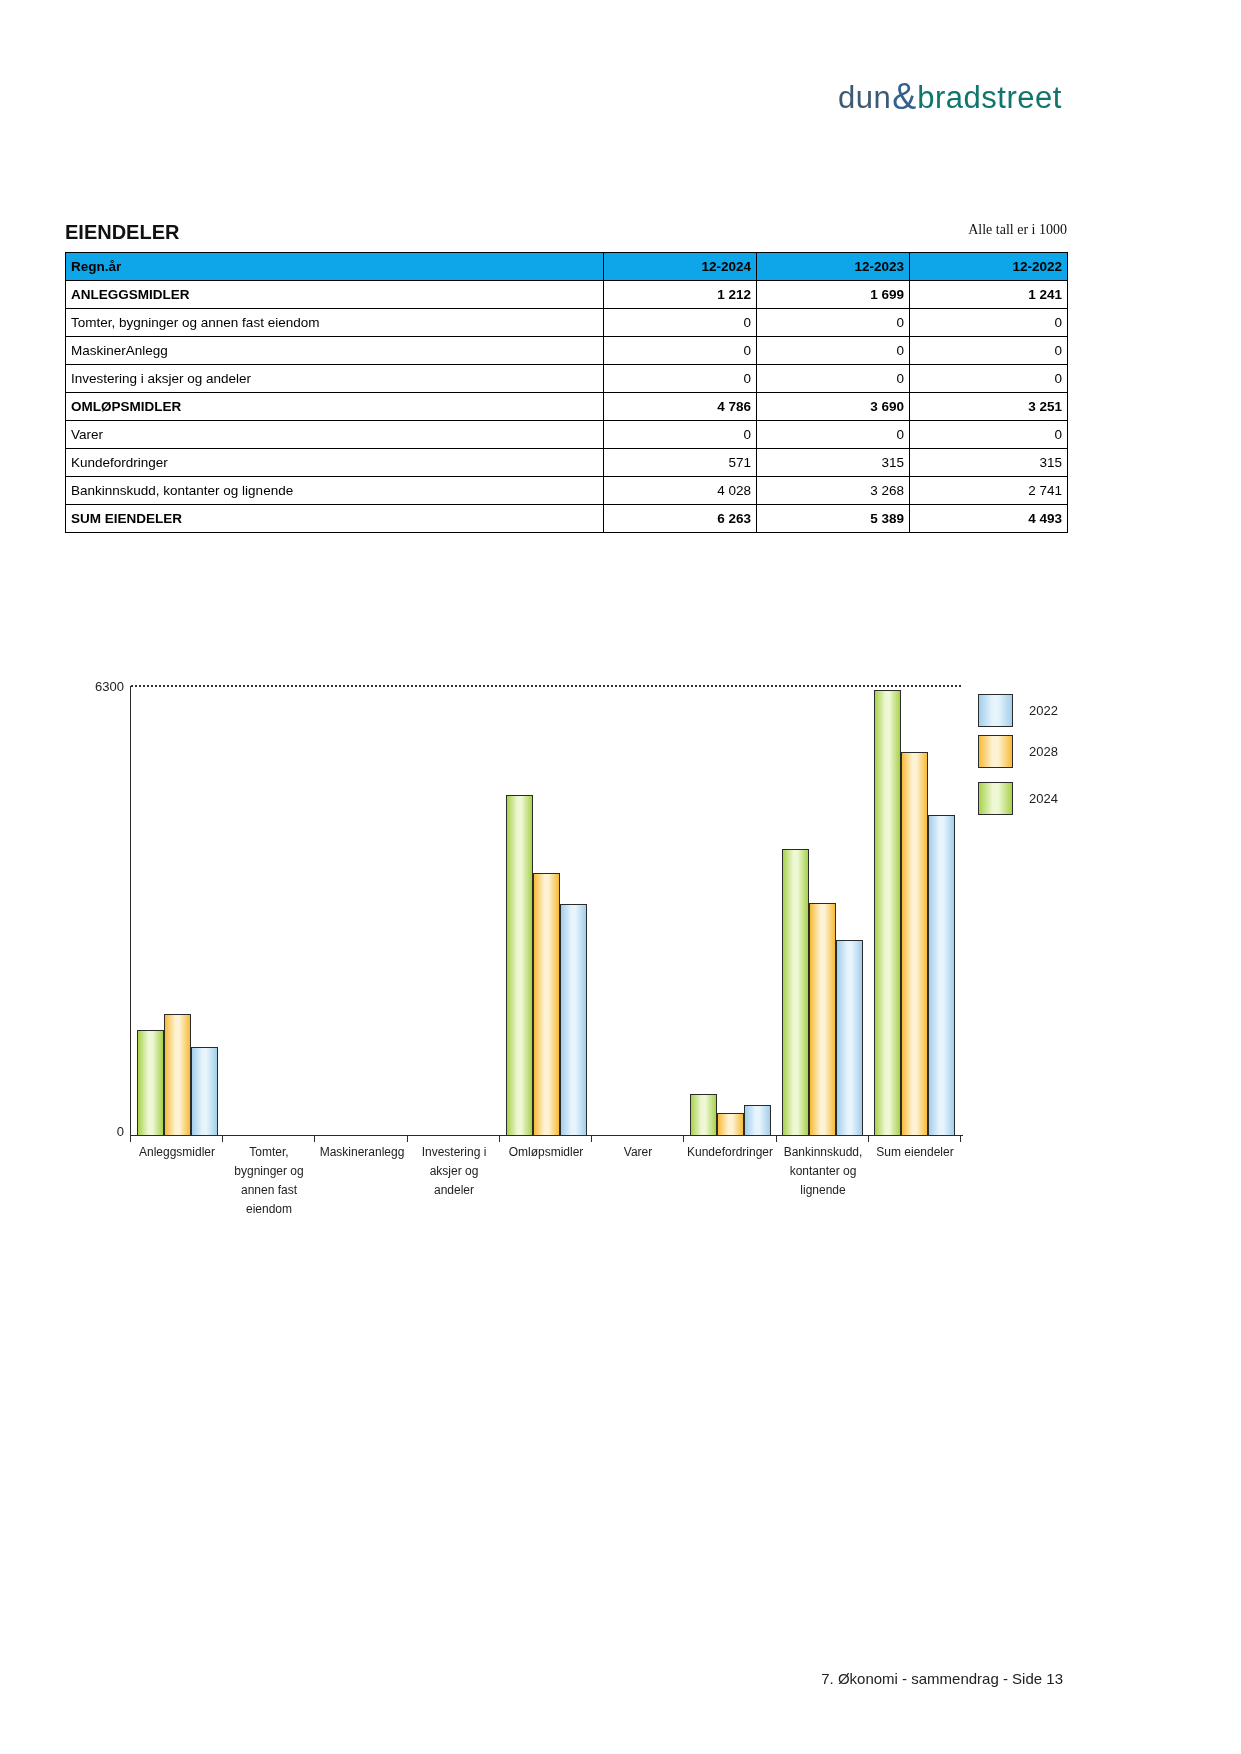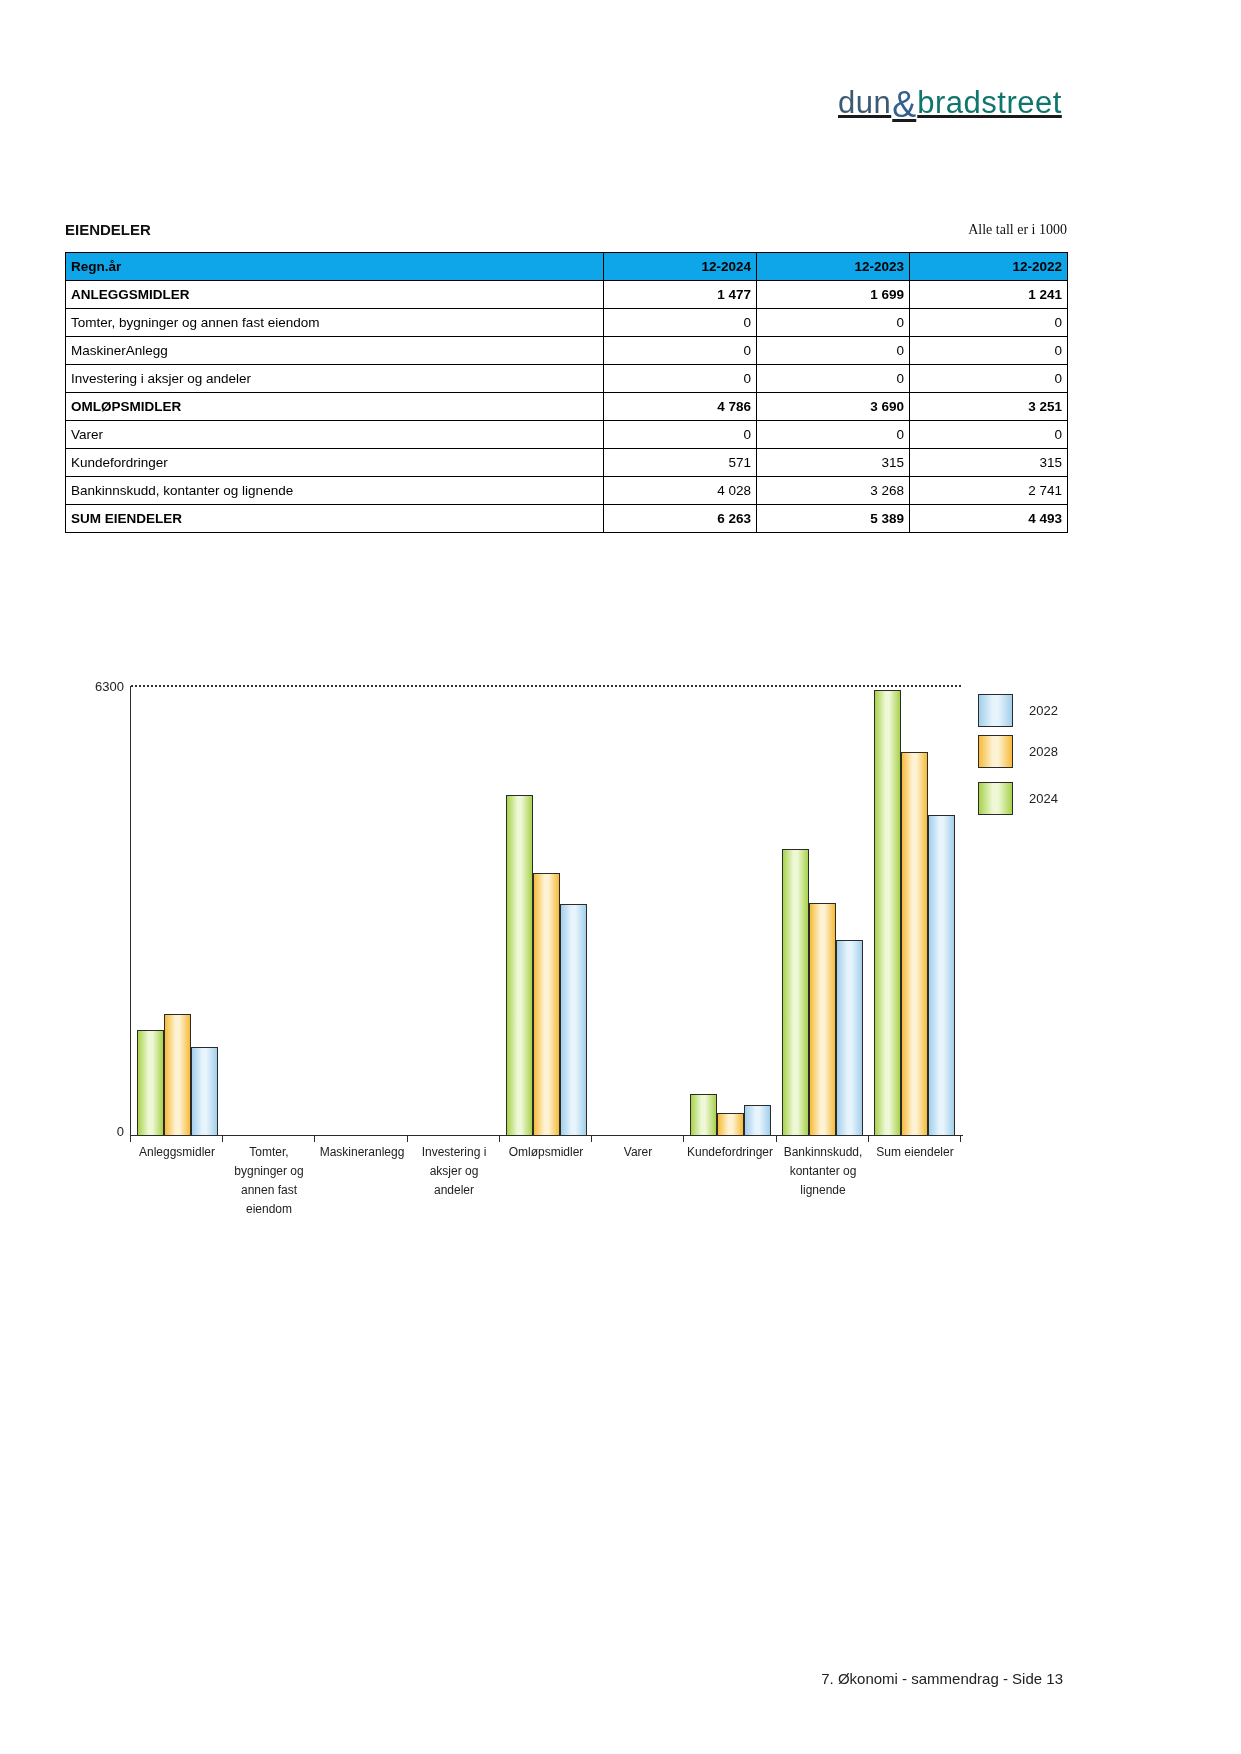--- a/index.html
+++ b/index.html
@@ -9,33 +9,32 @@
     color: #1a1a1a;
     width: 1241px;
     height: 1754px;
     position: relative;
     overflow: hidden;
   }
   .page { position: absolute; inset: 0; background: #fff; }
 
   
   .logo {
-    position: absolute; top: 82px; left: 838px; width: 230px;
-    display: flex; align-items: center; white-space: nowrap;
+    position: absolute; top: 74px; left: 838px; width: 230px;
+    display: flex; align-items: flex-end; white-space: nowrap;
     user-select: none;
-    text-decoration: underline;
   }
   .logo .p1 { font-size: 31px; font-weight: 400; letter-spacing: 0.5px; }
   .logo .amp { font-size: 36px; font-weight: 400; margin: 0 1px; position: relative; top: 2px; }
   .logo .p2 { font-size: 31px; font-weight: 400; letter-spacing: 0.5px; }
 
   
   .doc-title {
     position: absolute; left: 65px; top: 221px;
-    font-size: 15px; font-weight: 700; color: #111;
+    font-size: 20px; font-weight: 700; color: #111;
   }
   .doc-note {
     position: absolute; top: 222px; left: 867px; width: 200px;
     text-align: right; font-size: 14px; color: #111; font-family: Liberation Serif, serif;
   }
 
   
   table.fin {
     position: absolute; left: 65px; top: 252px; width: 1002px;
     border-collapse: collapse; table-layout: fixed;
@@ -114,21 +113,21 @@
       </colgroup>
     <tbody id="fin-body">
         <tr class="head">
           <td class="lbl">Regn.år</td>
           <td>12-2024</td>
           <td>12-2023</td>
           <td>12-2022</td>
         </tr>
         <tr class="bold">
           <td class="lbl">ANLEGGSMIDLER</td>
-          <td>1 477</td>
+          <td>1 212</td>
           <td>1 699</td>
           <td>1 241</td>
         </tr>
         <tr>
           <td class="lbl">Tomter, bygninger og annen fast eiendom</td>
           <td>0</td>
           <td>0</td>
           <td>0</td>
         </tr>
         <tr>

